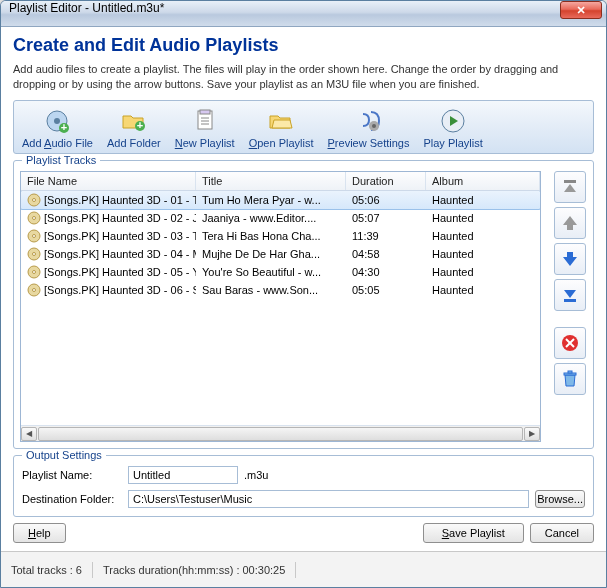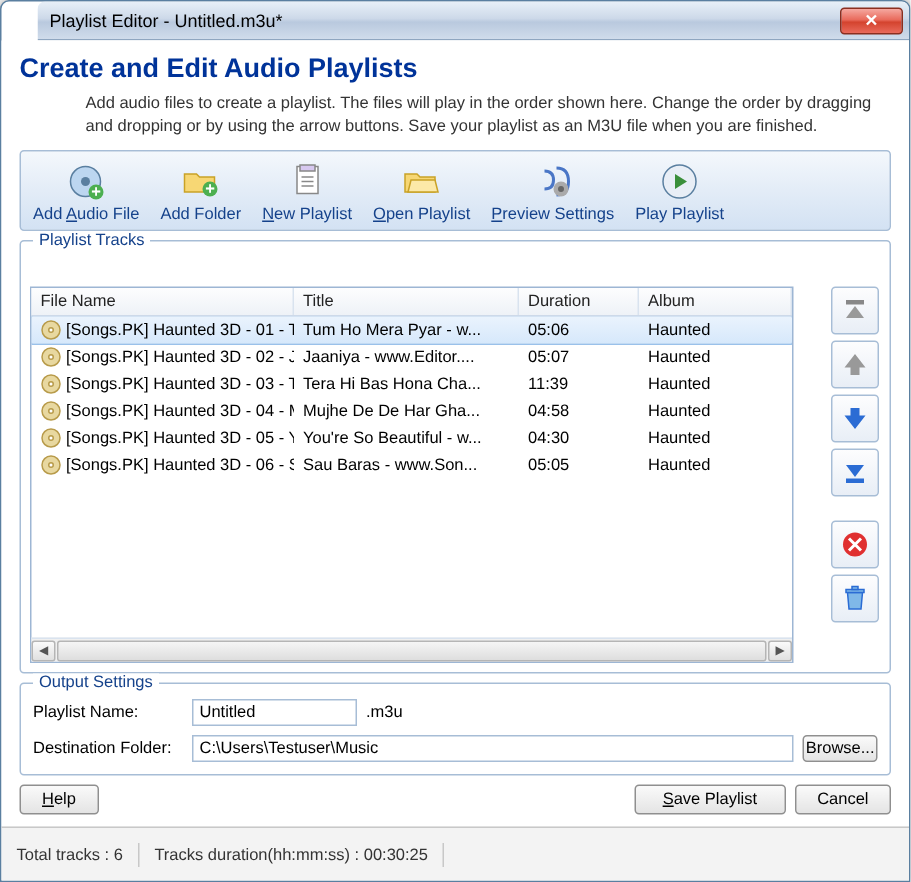--- a/index.html
+++ b/index.html
@@ -1,38 +1,38 @@
 <!DOCTYPE html>
 <html><head>
 <meta charset="utf-8">
 <style>
 * { box-sizing: border-box; margin: 0; padding: 0; font-family: "Segoe UI", Tahoma, sans-serif; font-size: 11px; }
 body { background: #f0f0f0; width: 607px; height: 588px; overflow: hidden; }
 
 .window { width: 607px; height: 588px; background: #fff; border: 1px solid #5a7fa0; border-radius: 6px 6px 0 0; box-shadow: 0 0 4px rgba(0,0,0,0.3); display: flex; flex-direction: column; }
 
-.titlebar { height: 26px; background: linear-gradient(to bottom, #e8f0f8 0%, #cdd9e9 45%, #b9c9de 55%, #d0dceb 100%); border-radius: 5px 5px 0 0; display: flex; align-items: center; padding: 0 4px 0 8px; border-bottom: 1px solid #8fa6c0; margin-left: 24px; }
+.titlebar { height: 26px; background: linear-gradient(to bottom, #e8f0f8 0%, #cdd9e9 45%, #b9c9de 55%, #d0dceb 100%); border-radius: 5px 5px 0 0; display: flex; align-items: flex-start; padding: 0 4px 0 8px; border-bottom: 1px solid #8fa6c0; }
 .titlebar .title { flex: 1; color: #000; font-size: 12px; }
 .close-btn { width: 42px; height: 18px; background: linear-gradient(to bottom, #f5a8a0 0%, #e96a5b 45%, #d4432e 55%, #e96a5b 100%); border: 1px solid #8b2e1f; border-radius: 3px; display: flex; align-items: center; justify-content: center; color: #fff; font-weight: bold; font-size: 10px; cursor: pointer; }
 
 .content { flex: 1; padding: 8px 12px 4px 12px; display: flex; flex-direction: column; background: #fff; }
 
 .heading { font-size: 18px; font-weight: bold; color: #003399; margin-bottom: 6px; }
-.desc { color: #333; line-height: 1.35; margin-bottom: 8px; margin-left: 44px; }
+.desc { color: #333; line-height: 1.35; margin-bottom: 8px; }
 
 .toolbar { background: linear-gradient(to bottom, #f4f8fc 0%, #e3ecf7 50%, #d3e2f3 100%); border: 1px solid #a7bdd6; border-radius: 3px; padding: 4px 2px 2px 2px; display: flex; gap: 2px; margin-bottom: 6px; }
 .tool-btn { display: flex; flex-direction: column; align-items: center; padding: 2px 6px; cursor: pointer; color: #15428b; border-radius: 3px; }
 .tool-icon { width: 28px; height: 28px; display: flex; align-items: center; justify-content: center; margin-bottom: 2px; }
 .tool-lbl { font-size: 11px; white-space: nowrap; }
 .tool-lbl u { text-decoration: underline; }
 
 .playlist-group { border: 1px solid #a7bdd6; border-radius: 3px; flex: 1; display: flex; flex-direction: column; position: relative; padding: 10px 6px 6px 6px; margin-bottom: 6px; min-height: 0; }
 .group-label { position: absolute; top: -7px; left: 8px; background: #fff; padding: 0 4px; color: #15428b; font-size: 11px; }
 
-.track-area { flex: 1; display: flex; gap: 24px; min-height: 0; margin-top: 20px; }
+.track-area { flex: 1; display: flex; gap: 12px; min-height: 0; }
 
 .table-wrap { flex: 1; border: 1px solid #9db6d4; background: #fff; display: flex; flex-direction: column; min-height: 0; }
 .thead { display: flex; background: linear-gradient(to bottom, #fdfdfe, #eef2f7); border-bottom: 1px solid #cdd9e9; }
 .th { padding: 3px 6px; border-right: 1px solid #d9e3ef; color: #222; font-weight: normal; }
 .col-file { width: 175px; }
 .col-title { width: 150px; }
 .col-dur { width: 80px; }
 .col-alb { flex: 1; }
 
 .tbody { flex: 1; overflow: hidden; }

